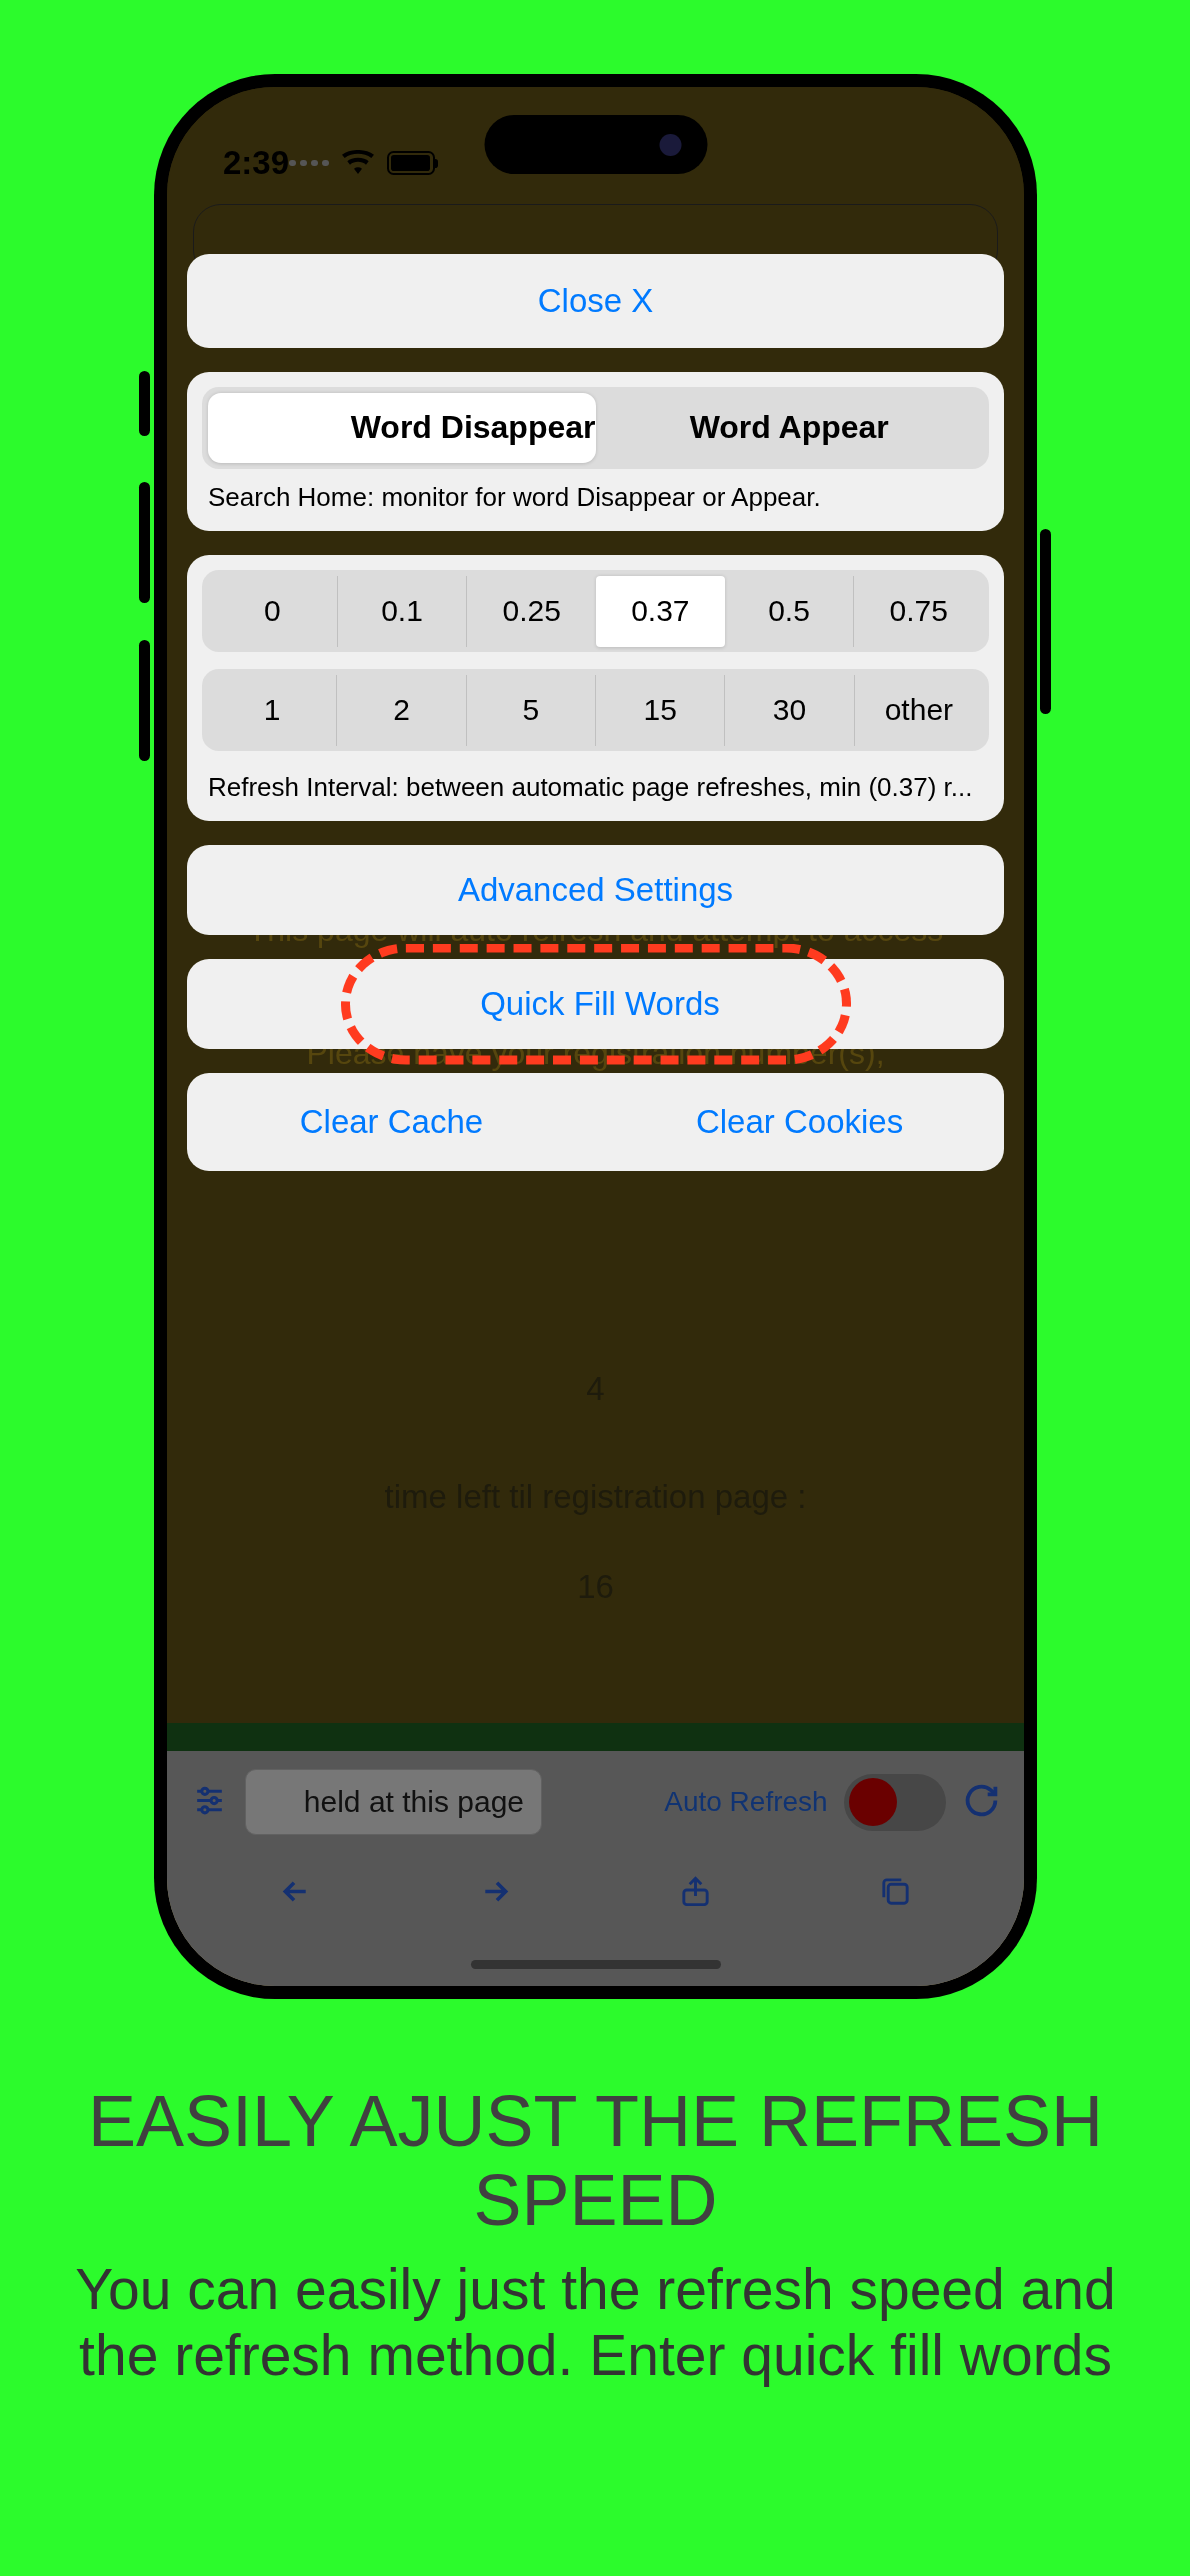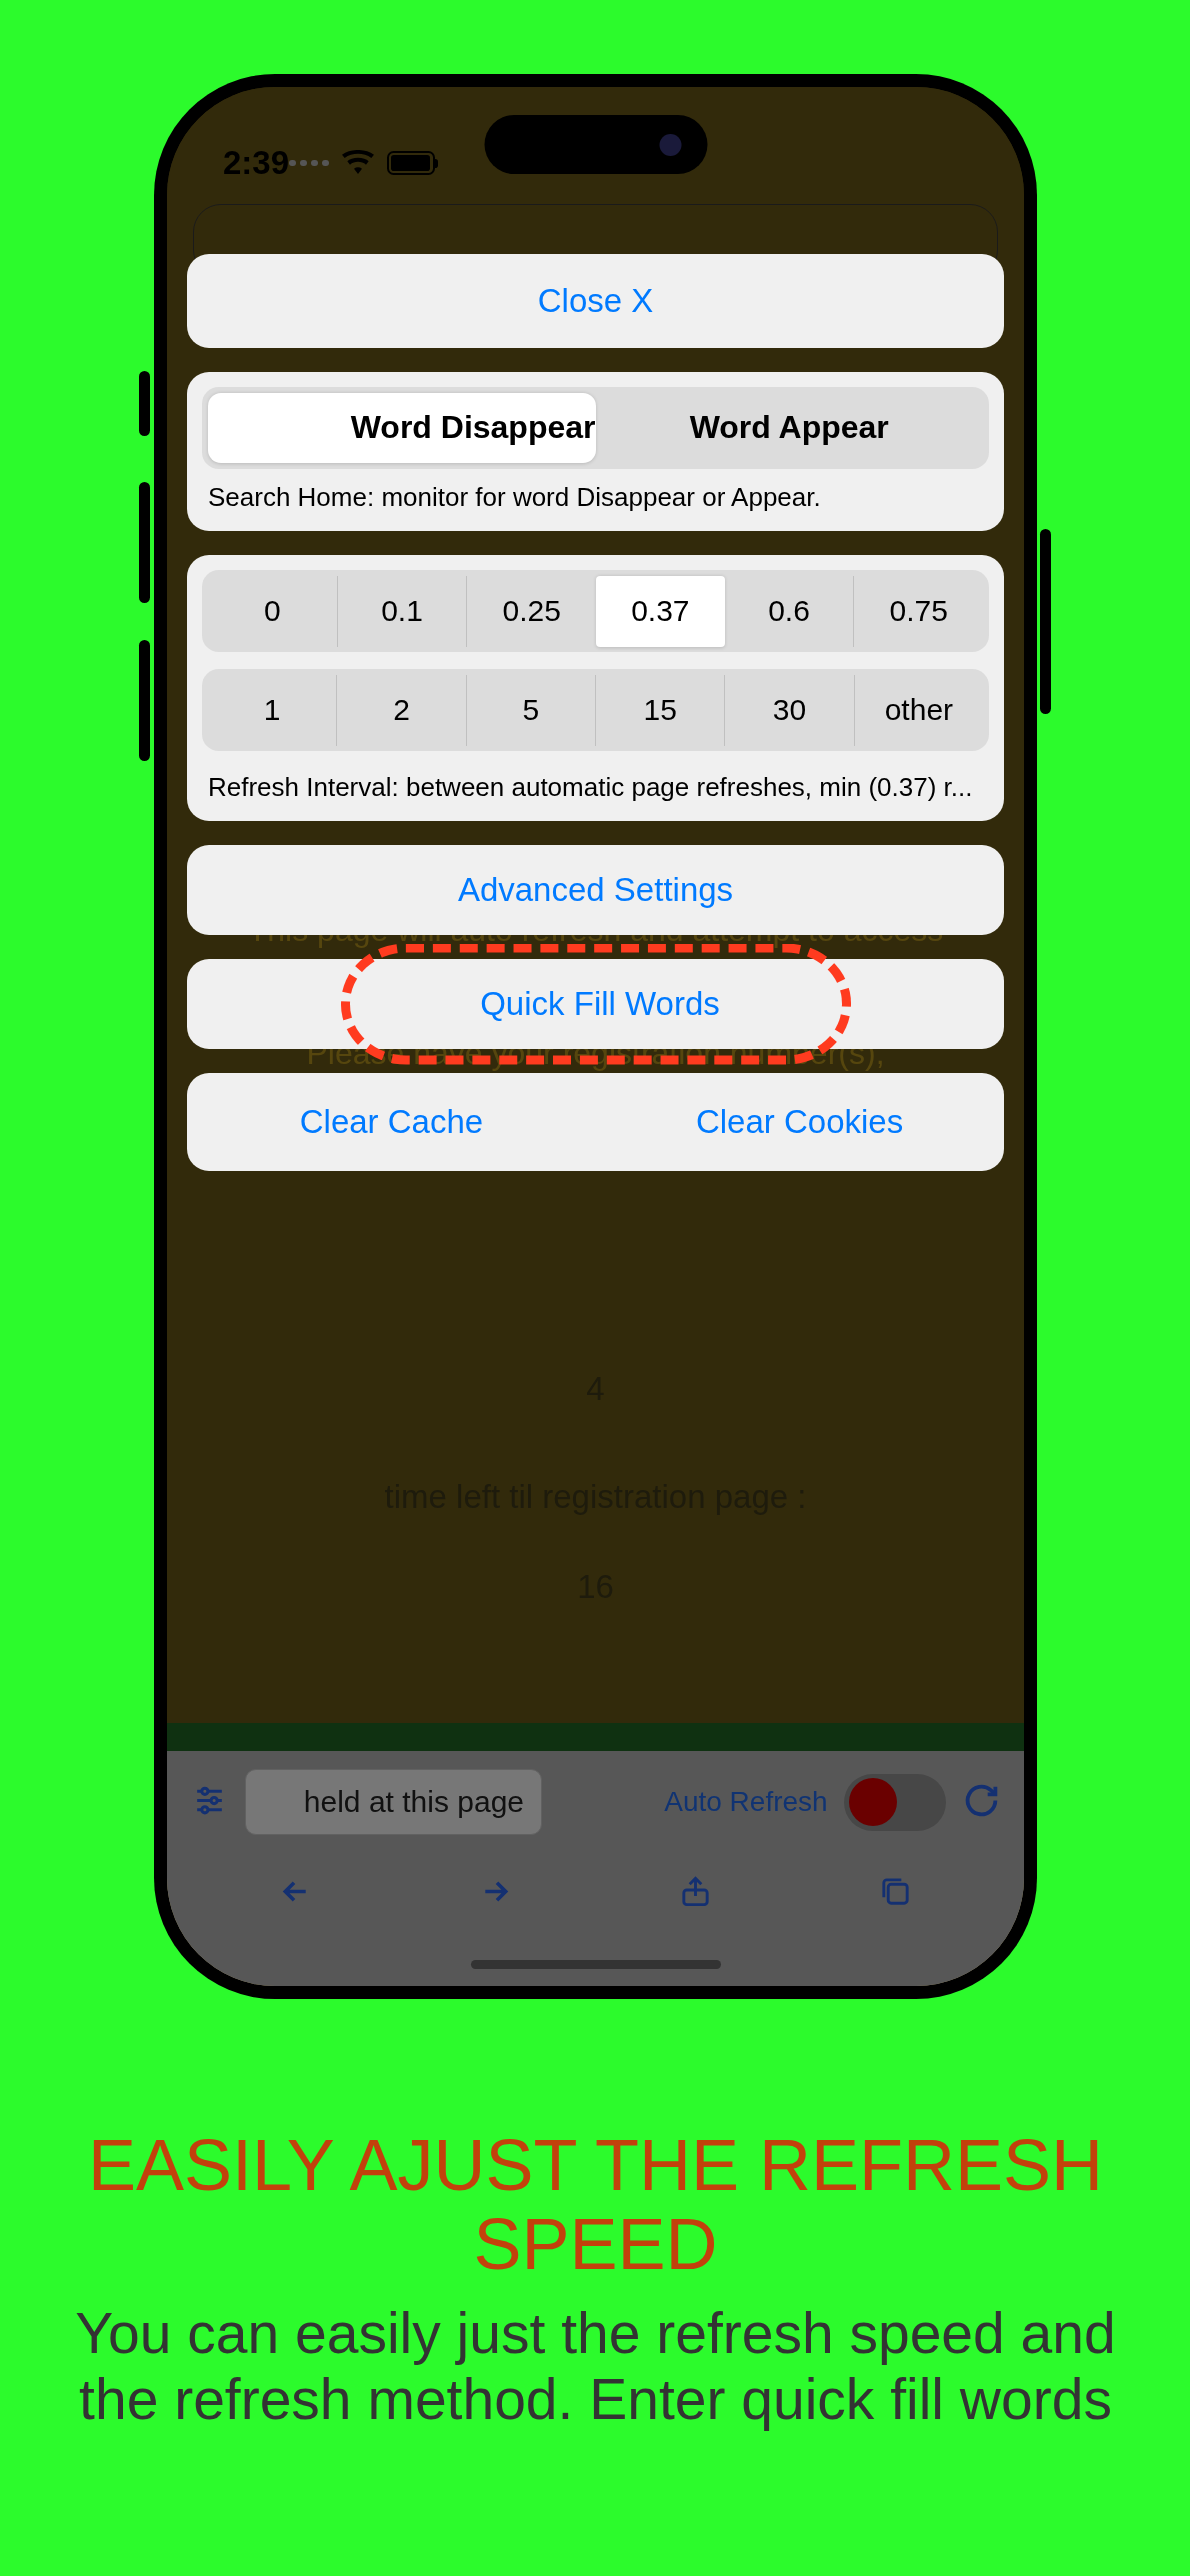--- a/index.html
+++ b/index.html
@@ -55,21 +55,21 @@
 .int-item.active { background: #fff; border-radius: 4px; box-shadow: 0 0.9px 3.7px rgba(0,0,0,0.15); border-left: none; }
 .int-item.active + .int-item { border-left: none; }
 .interval-caption { font-size: 26px; color: #000; padding: 3.7px 5.6px 3.7px; white-space: nowrap; overflow: hidden; text-overflow: ellipsis; }
 .btn-card { text-align: center; padding: 26px 0; }
 .btn-card span { color: #007aff; font-size: 33px; }
 .split-card { display: flex; padding: 0; }
 .split-half { flex: 1; text-align: center; padding: 30px 0; color: #007aff; font-size: 33px; }
 .dashed-oval { width: 510px; height: 121px; border: 9.3px dashed #ff3b1f; border-radius: 65px / 60px; position: absolute; left: 50%; top: 50%; transform: translate(-50%, -50%); z-index: 60; }
 
 .caption { position: absolute; top: 2082px; left: 0; right: 0; text-align: center; padding: 0 46px; }
-.caption-h { font-size: 72px; color: #c2410c; font-weight: 400; line-height: 1.1; margin-bottom: 16.7px; margin-top: 44px; }
+.caption-h { font-size: 72px; color: #404040; font-weight: 400; line-height: 1.1; margin-bottom: 16.7px; }
 .caption-p { font-size: 57px; color: #333; font-weight: 400; line-height: 1.15; }
 
 .side-btn { position: absolute; background: #000; border-radius: 5.6px; }
 .sb-left1 { left: 139px; top: 371px; width: 11px; height: 65px; }
 .sb-left2 { left: 139px; top: 482px; width: 11px; height: 121px; }
 .sb-left3 { left: 139px; top: 640px; width: 11px; height: 121px; }
 .sb-right-btn { left: 1040px; top: 529px; width: 11px; height: 185px; }
 </style>
 </head>
 <body>
@@ -170,21 +170,21 @@
         </div>
         <div class="seg-caption">Search Home: monitor for word Disappear or Appear.</div>
       </div>
 
       <div class="card">
         <div class="interval-row">
           <div class="int-item">0</div>
           <div class="int-item">0.1</div>
           <div class="int-item">0.25</div>
           <div class="int-item active">0.37</div>
-          <div class="int-item">0.6</div>
+          <div class="int-item">0.5</div>
           <div class="int-item">0.75</div>
         </div>
         <div class="interval-row">
           <div class="int-item">1</div>
           <div class="int-item">2</div>
           <div class="int-item">5</div>
           <div class="int-item">15</div>
           <div class="int-item">30</div>
           <div class="int-item">other</div>
         </div>

